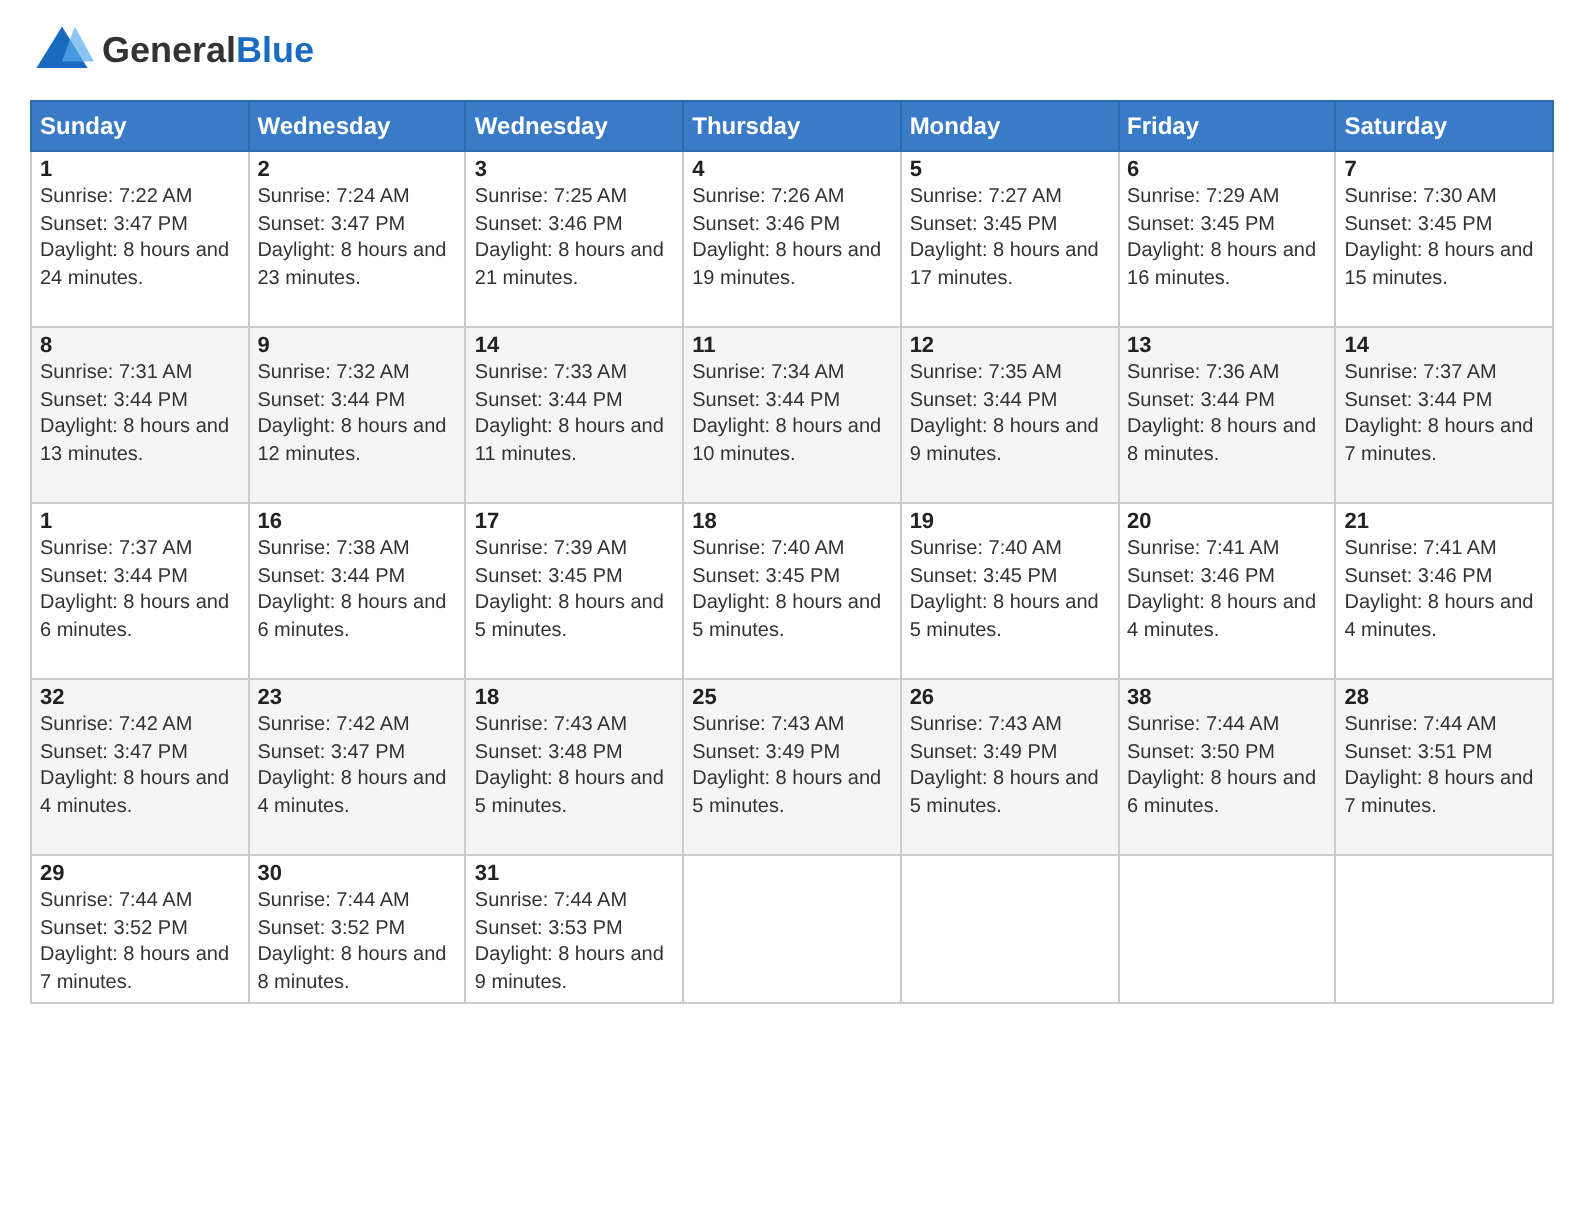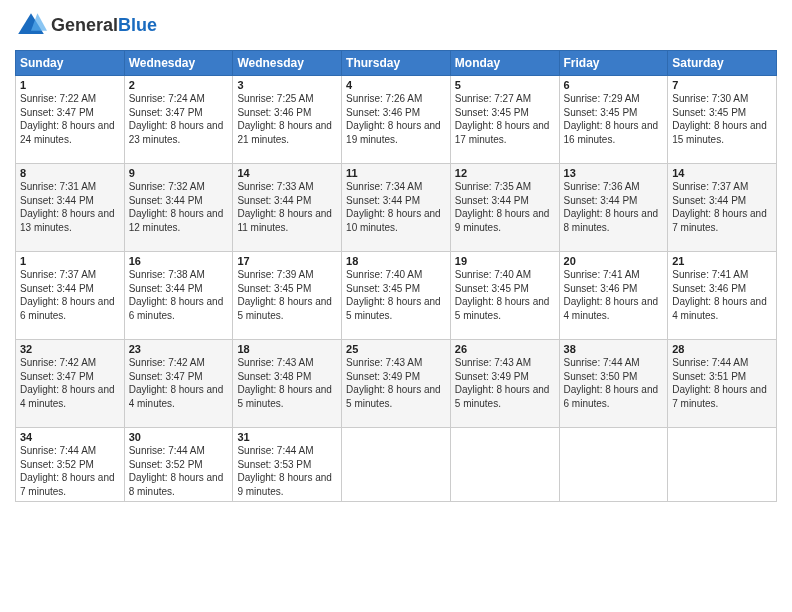--- a/index.html
+++ b/index.html
@@ -187,21 +187,21 @@
           <td><span class="day-num">25</span>
 <span class="cell-text">Sunrise: 7:43 AM<br>Sunset: 3:49 PM<br>Daylight: 8 hours and 5 minutes.</span></td>
           <td><span class="day-num">26</span>
 <span class="cell-text">Sunrise: 7:43 AM<br>Sunset: 3:49 PM<br>Daylight: 8 hours and 5 minutes.</span></td>
           <td><span class="day-num">38</span>
 <span class="cell-text">Sunrise: 7:44 AM<br>Sunset: 3:50 PM<br>Daylight: 8 hours and 6 minutes.</span></td>
           <td><span class="day-num">28</span>
 <span class="cell-text">Sunrise: 7:44 AM<br>Sunset: 3:51 PM<br>Daylight: 8 hours and 7 minutes.</span></td>
         </tr>
         <tr class="last-row">
-          <td><span class="day-num">34</span>
+          <td><span class="day-num">29</span>
 <span class="cell-text">Sunrise: 7:44 AM<br>Sunset: 3:52 PM<br>Daylight: 8 hours and 7 minutes.</span></td>
           <td><span class="day-num">30</span>
 <span class="cell-text">Sunrise: 7:44 AM<br>Sunset: 3:52 PM<br>Daylight: 8 hours and 8 minutes.</span></td>
           <td><span class="day-num">31</span>
 <span class="cell-text">Sunrise: 7:44 AM<br>Sunset: 3:53 PM<br>Daylight: 8 hours and 9 minutes.</span></td>
           <td class="empty-cell"></td>
           <td class="empty-cell"></td>
           <td class="empty-cell"></td>
           <td class="empty-cell"></td>
         </tr>

